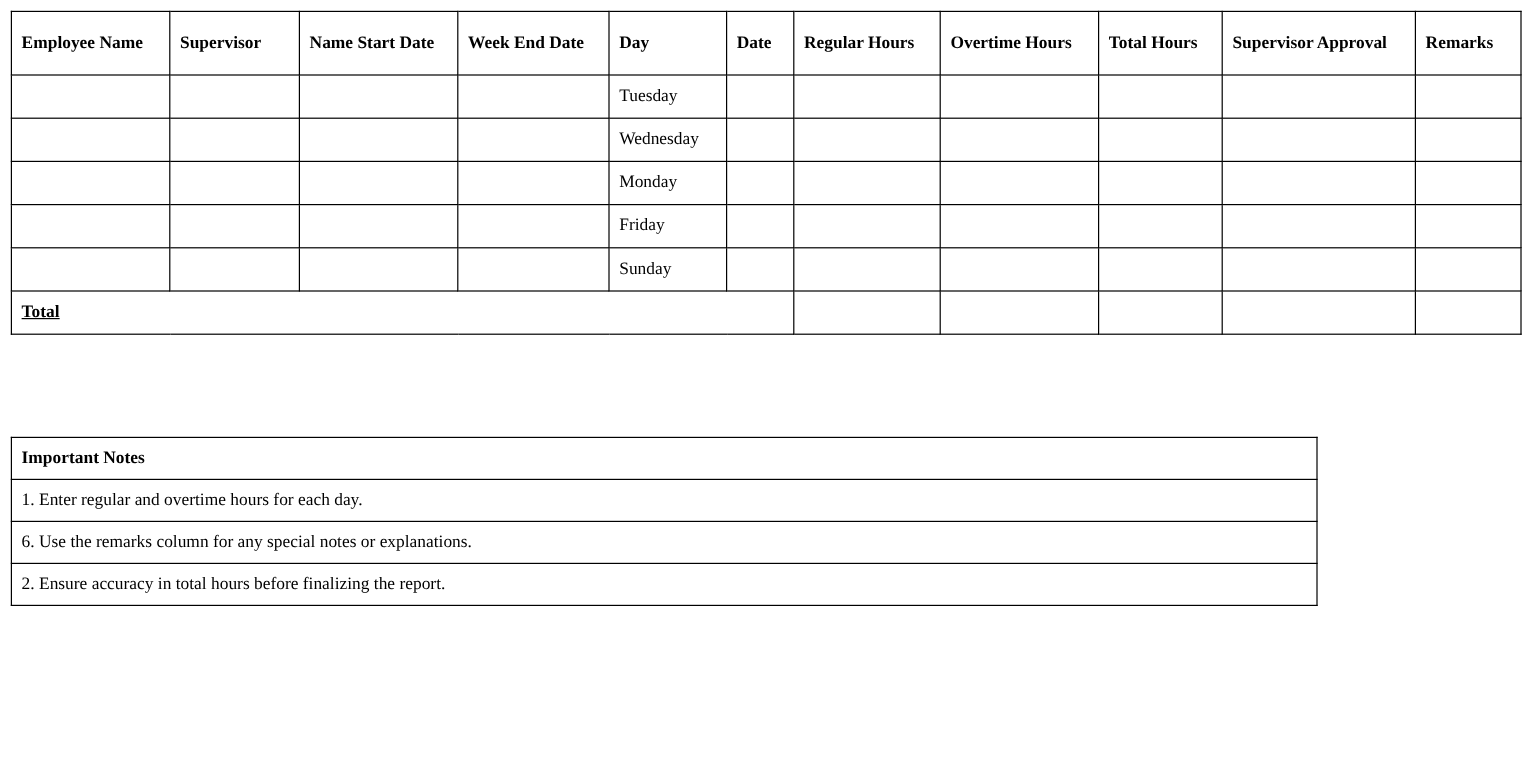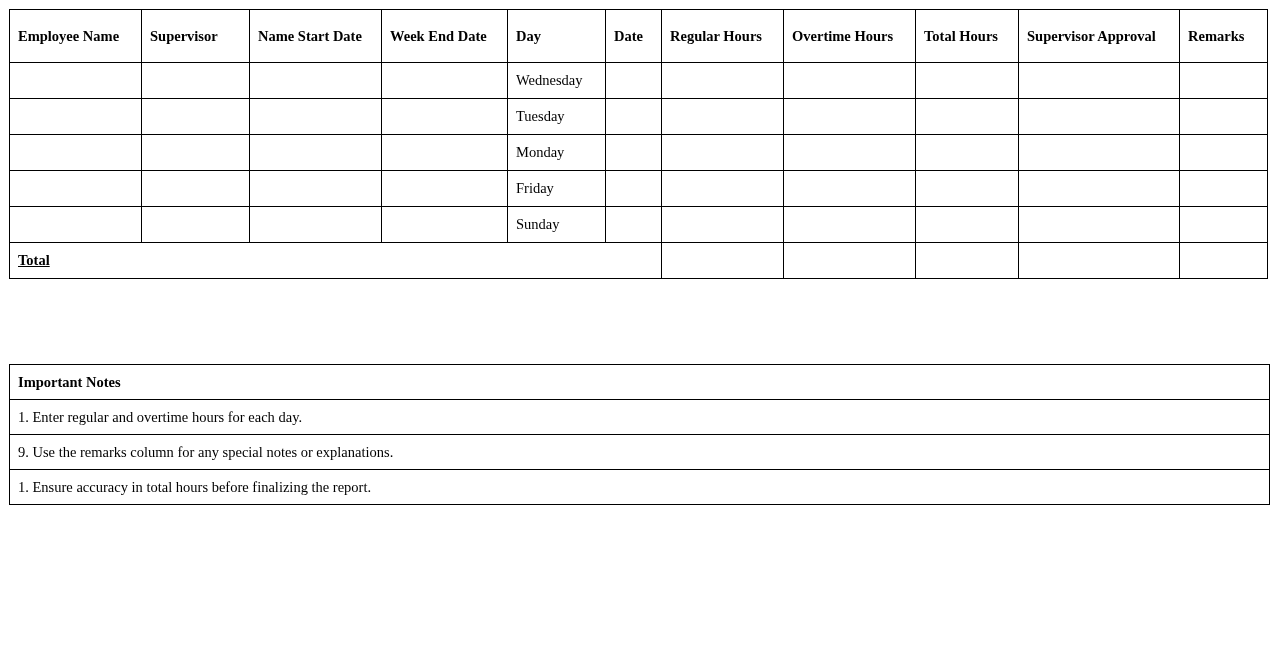--- a/index.html
+++ b/index.html
@@ -69,21 +69,21 @@
   }
   #timesheet-table tr.total-row td.blank-total {
     font-weight: normal;
   }
 
   
   #notes-table {
     position: absolute;
     left: 9px;
     top: 364px;
-    width: 1261px;
+    width: 1089px;
   }
   #notes-table td {
     height: 26px;
     vertical-align: middle;
     font-size: 14.5px;
   }
   #notes-table td.notes-heading {
     font-weight: bold;
   }
 
@@ -122,34 +122,34 @@
         <th class="nowrap-label">Supervisor Approval</th>
         <th class="nowrap-label">Remarks</th>
       </tr>
     </thead>
     <tbody>
       <tr>
         <td></td>
         <td></td>
         <td></td>
         <td></td>
+        <td>Tuesday</td>
+        <td></td>
+        <td></td>
+        <td></td>
+        <td></td>
+        <td></td>
+        <td></td>
+      </tr>
+      <tr>
+        <td></td>
+        <td></td>
+        <td></td>
+        <td></td>
         <td>Wednesday</td>
-        <td></td>
-        <td></td>
-        <td></td>
-        <td></td>
-        <td></td>
-        <td></td>
-      </tr>
-      <tr>
-        <td></td>
-        <td></td>
-        <td></td>
-        <td></td>
-        <td>Tuesday</td>
         <td></td>
         <td></td>
         <td></td>
         <td></td>
         <td></td>
         <td></td>
       </tr>
       <tr>
         <td></td>
         <td></td>
@@ -202,21 +202,21 @@
 
   <table class="grid" id="notes-table">
     <tbody>
       <tr>
         <td class="notes-heading">Important Notes</td>
       </tr>
       <tr>
         <td>1. Enter regular and overtime hours for each day.</td>
       </tr>
       <tr>
-        <td>9. Use the remarks column for any special notes or explanations.</td>
-      </tr>
-      <tr>
-        <td>1. Ensure accuracy in total hours before finalizing the report.</td>
+        <td>6. Use the remarks column for any special notes or explanations.</td>
+      </tr>
+      <tr>
+        <td>2. Ensure accuracy in total hours before finalizing the report.</td>
       </tr>
     </tbody>
   </table>
 
 </div>
 
 </body></html>

